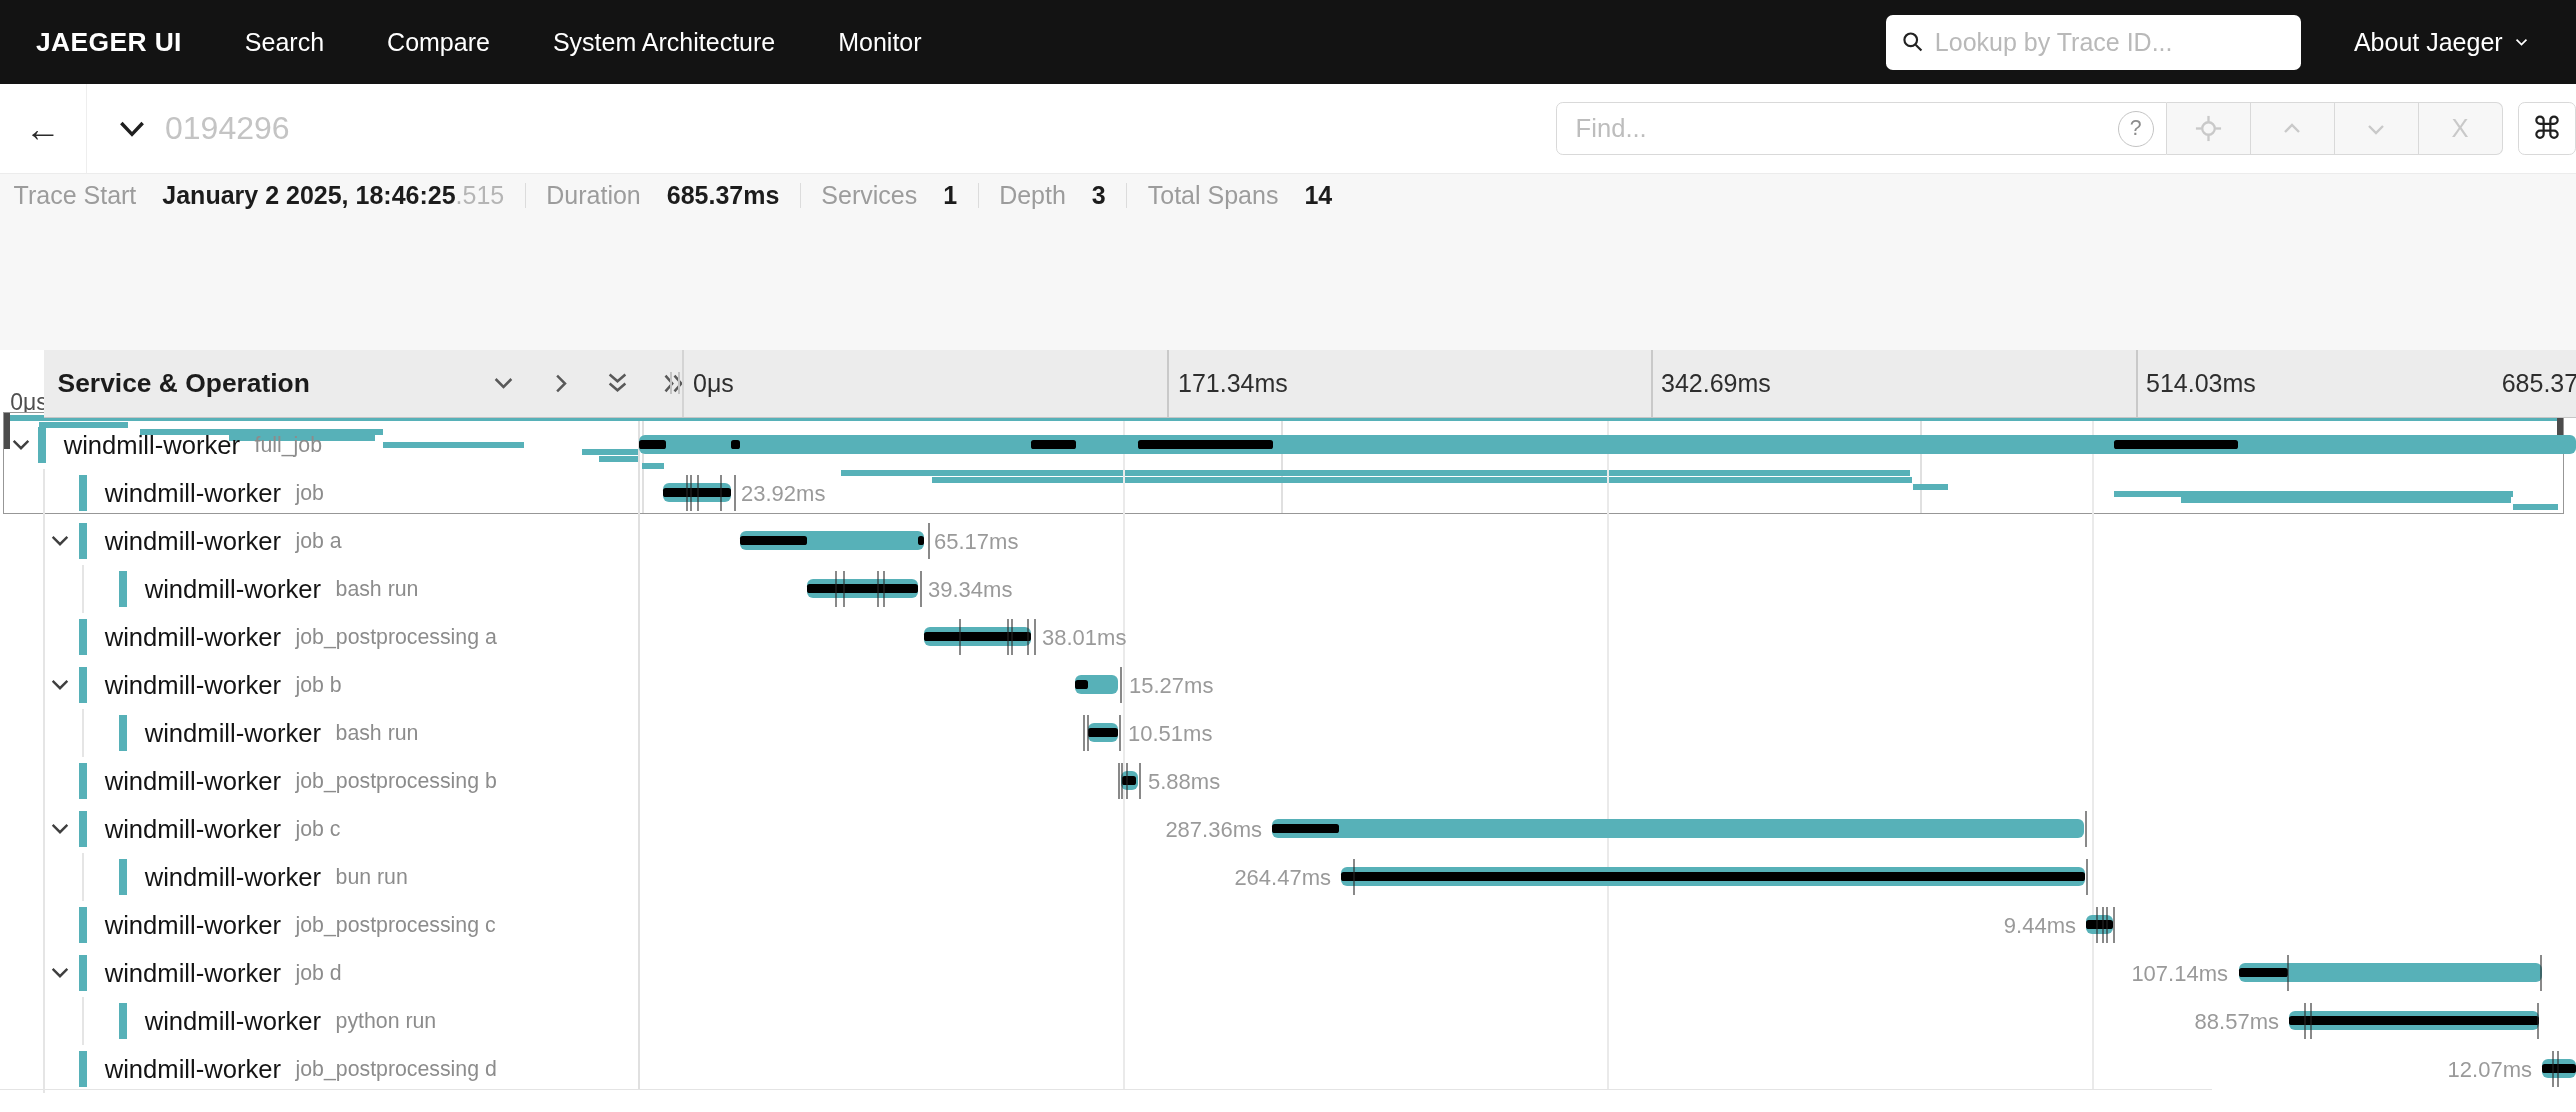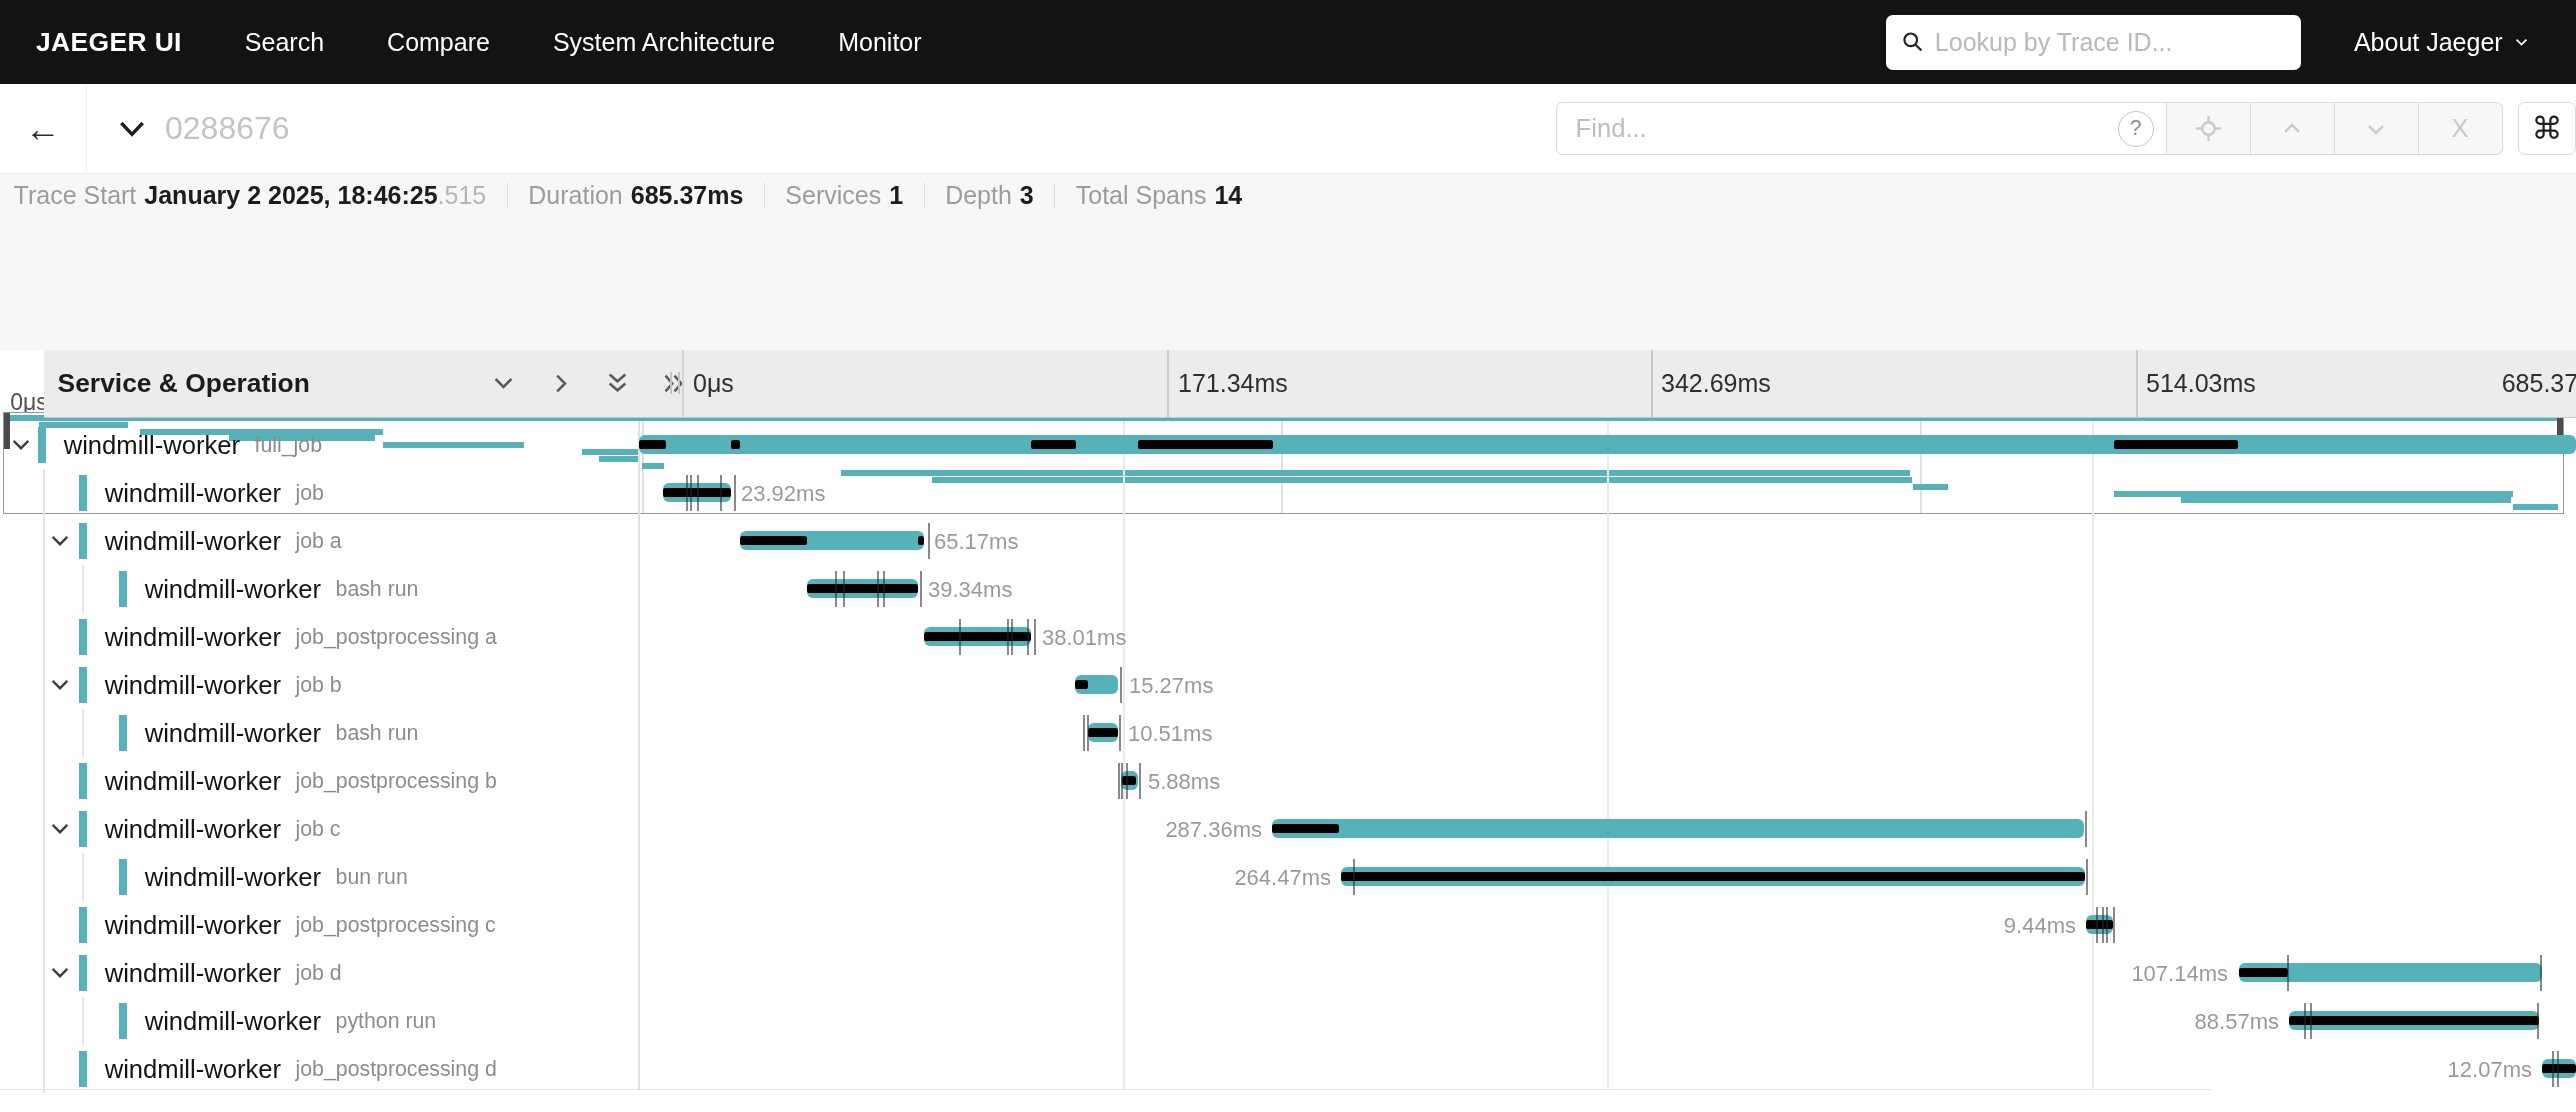--- a/index.html
+++ b/index.html
@@ -40,21 +40,21 @@
   .cmd-btn { margin-left:15.4px; width:58px; height:53px; background:#fff; border:1.7px solid #d9d9d9;
     border-radius:6.8px; display:flex; align-items:center; justify-content:center; font-size:31px; color:#1f1f1f; cursor:pointer; }
   .view-select { margin-left:15.4px; margin-right:23px; width:237px; height:53px; background:#fff;
     border:1.7px solid #d9d9d9; border-radius:6.8px; display:flex; align-items:center; justify-content:center;
     gap:13.6px; font-size:25.6px; color:#1f1f1f; cursor:pointer; }
 
   
   .mini-band { position:absolute; left:0; top:174px; width:2576px; height:176px; background:#f7f7f7; }
   .trace-info { position:absolute; left:13.6px; top:0; height:43px; display:flex; align-items:center; font-size:25px; }
   .ti-label { color:#9c9c9c; }
-  .ti-value { color:#1c1c1c; font-weight:700; margin-left:8px; }
+  .ti-value { color:#1c1c1c; font-weight:700; margin-left:26px; }
   .ti-dim { color:#b5b5b5; }
   .ti-sep { width:0; height:25.6px; border-left:1.7px solid #dcdcdc; margin:0 20.5px; }
   .mini-axis-label { position:absolute; top:215px; font-size:23px; color:#4f4f4f; }
   .mini-canvas { position:absolute; left:3.4px; top:238px; width:2561px; height:102px; background:#fff;
     border:1.7px solid #979797; }
   .mini-grid { position:absolute; top:0; bottom:0; width:1.7px; background:#e0e0e0; }
   .mini-bar { position:absolute; height:6px; background:var(--accent); }
   .scrubber { position:absolute; top:0; width:6px; height:36px; background:#4c4c4c; cursor:ew-resize; }
 
   
@@ -111,21 +111,21 @@
 
 <header class="trace-header">
   <div class="back-cell">
     <span>←</span>
   </div>
   <span class="collapse-toggle">
     <svg width="32" height="32" viewBox="0 0 24 24" fill="none" stroke="#1f1f1f" stroke-width="2.6">
         <polyline points="4,7.5 12,16 20,7.5"></polyline>
       </svg>
   </span>
-  <span class="trace-id">0288676</span>
+  <span class="trace-id">0194296</span>
 
   <div class="find-group">
     <div class="find-box">
       <input type="text" placeholder="Find..." style="">
       <span class="help-circle">?</span>
     </div>
     <div class="fbtn">
       <svg width="29" height="29" viewBox="0 0 30 30" fill="none" stroke="#c9c9c9" stroke-width="2.4">
           <circle cx="15" cy="15" r="6.5"></circle>
           <line x1="15" y1="2" x2="15" y2="8"></line>

